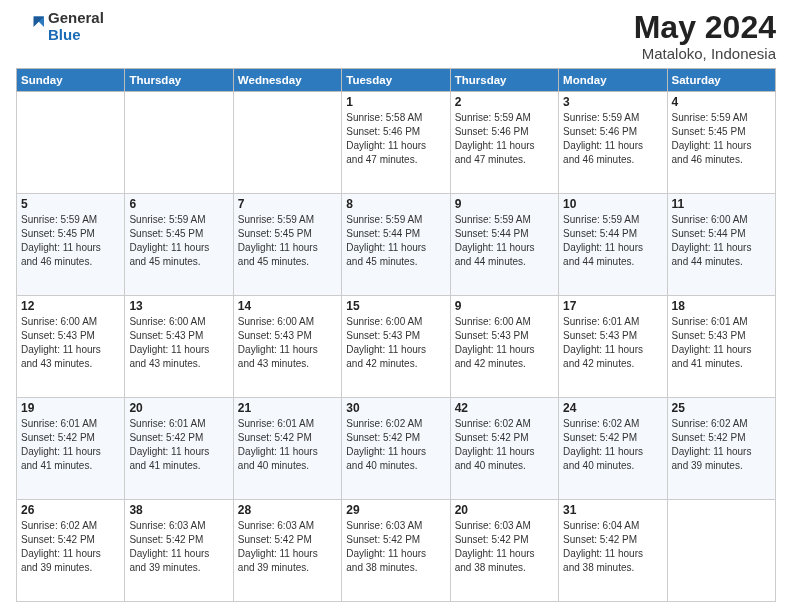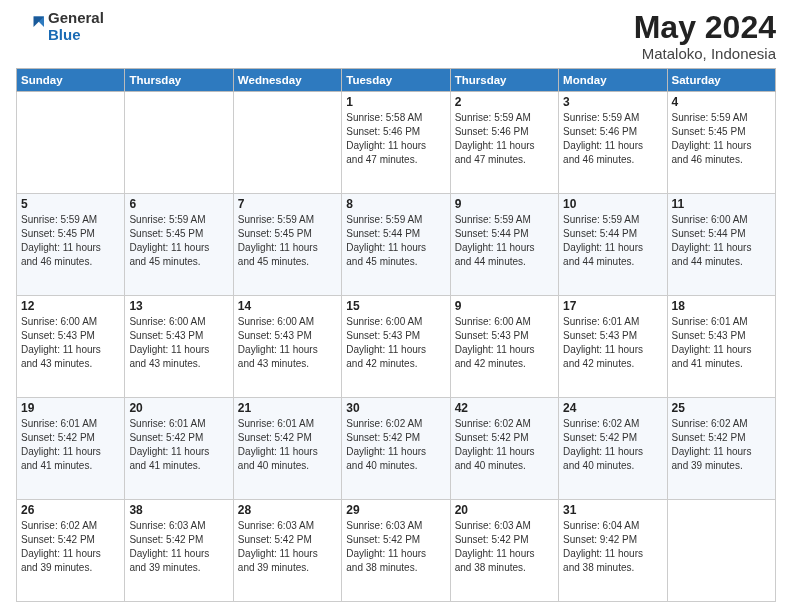--- a/index.html
+++ b/index.html
@@ -355,21 +355,21 @@
           <td>
             <span class="day-number">20</span>
             <div class="cell-text" style="white-space: pre-line;">Sunrise: 6:03 AM
 Sunset: 5:42 PM
 Daylight: 11 hours
 and 38 minutes.</div>
           </td>
           <td>
             <span class="day-number">31</span>
             <div class="cell-text" style="white-space: pre-line;">Sunrise: 6:04 AM
-Sunset: 9:42 PM
+Sunset: 5:42 PM
 Daylight: 11 hours
 and 38 minutes.</div>
           </td>
           <td class="empty-cell"></td>
         </tr>
       </tbody>
   </table>
 </div>
 
 </body></html>

